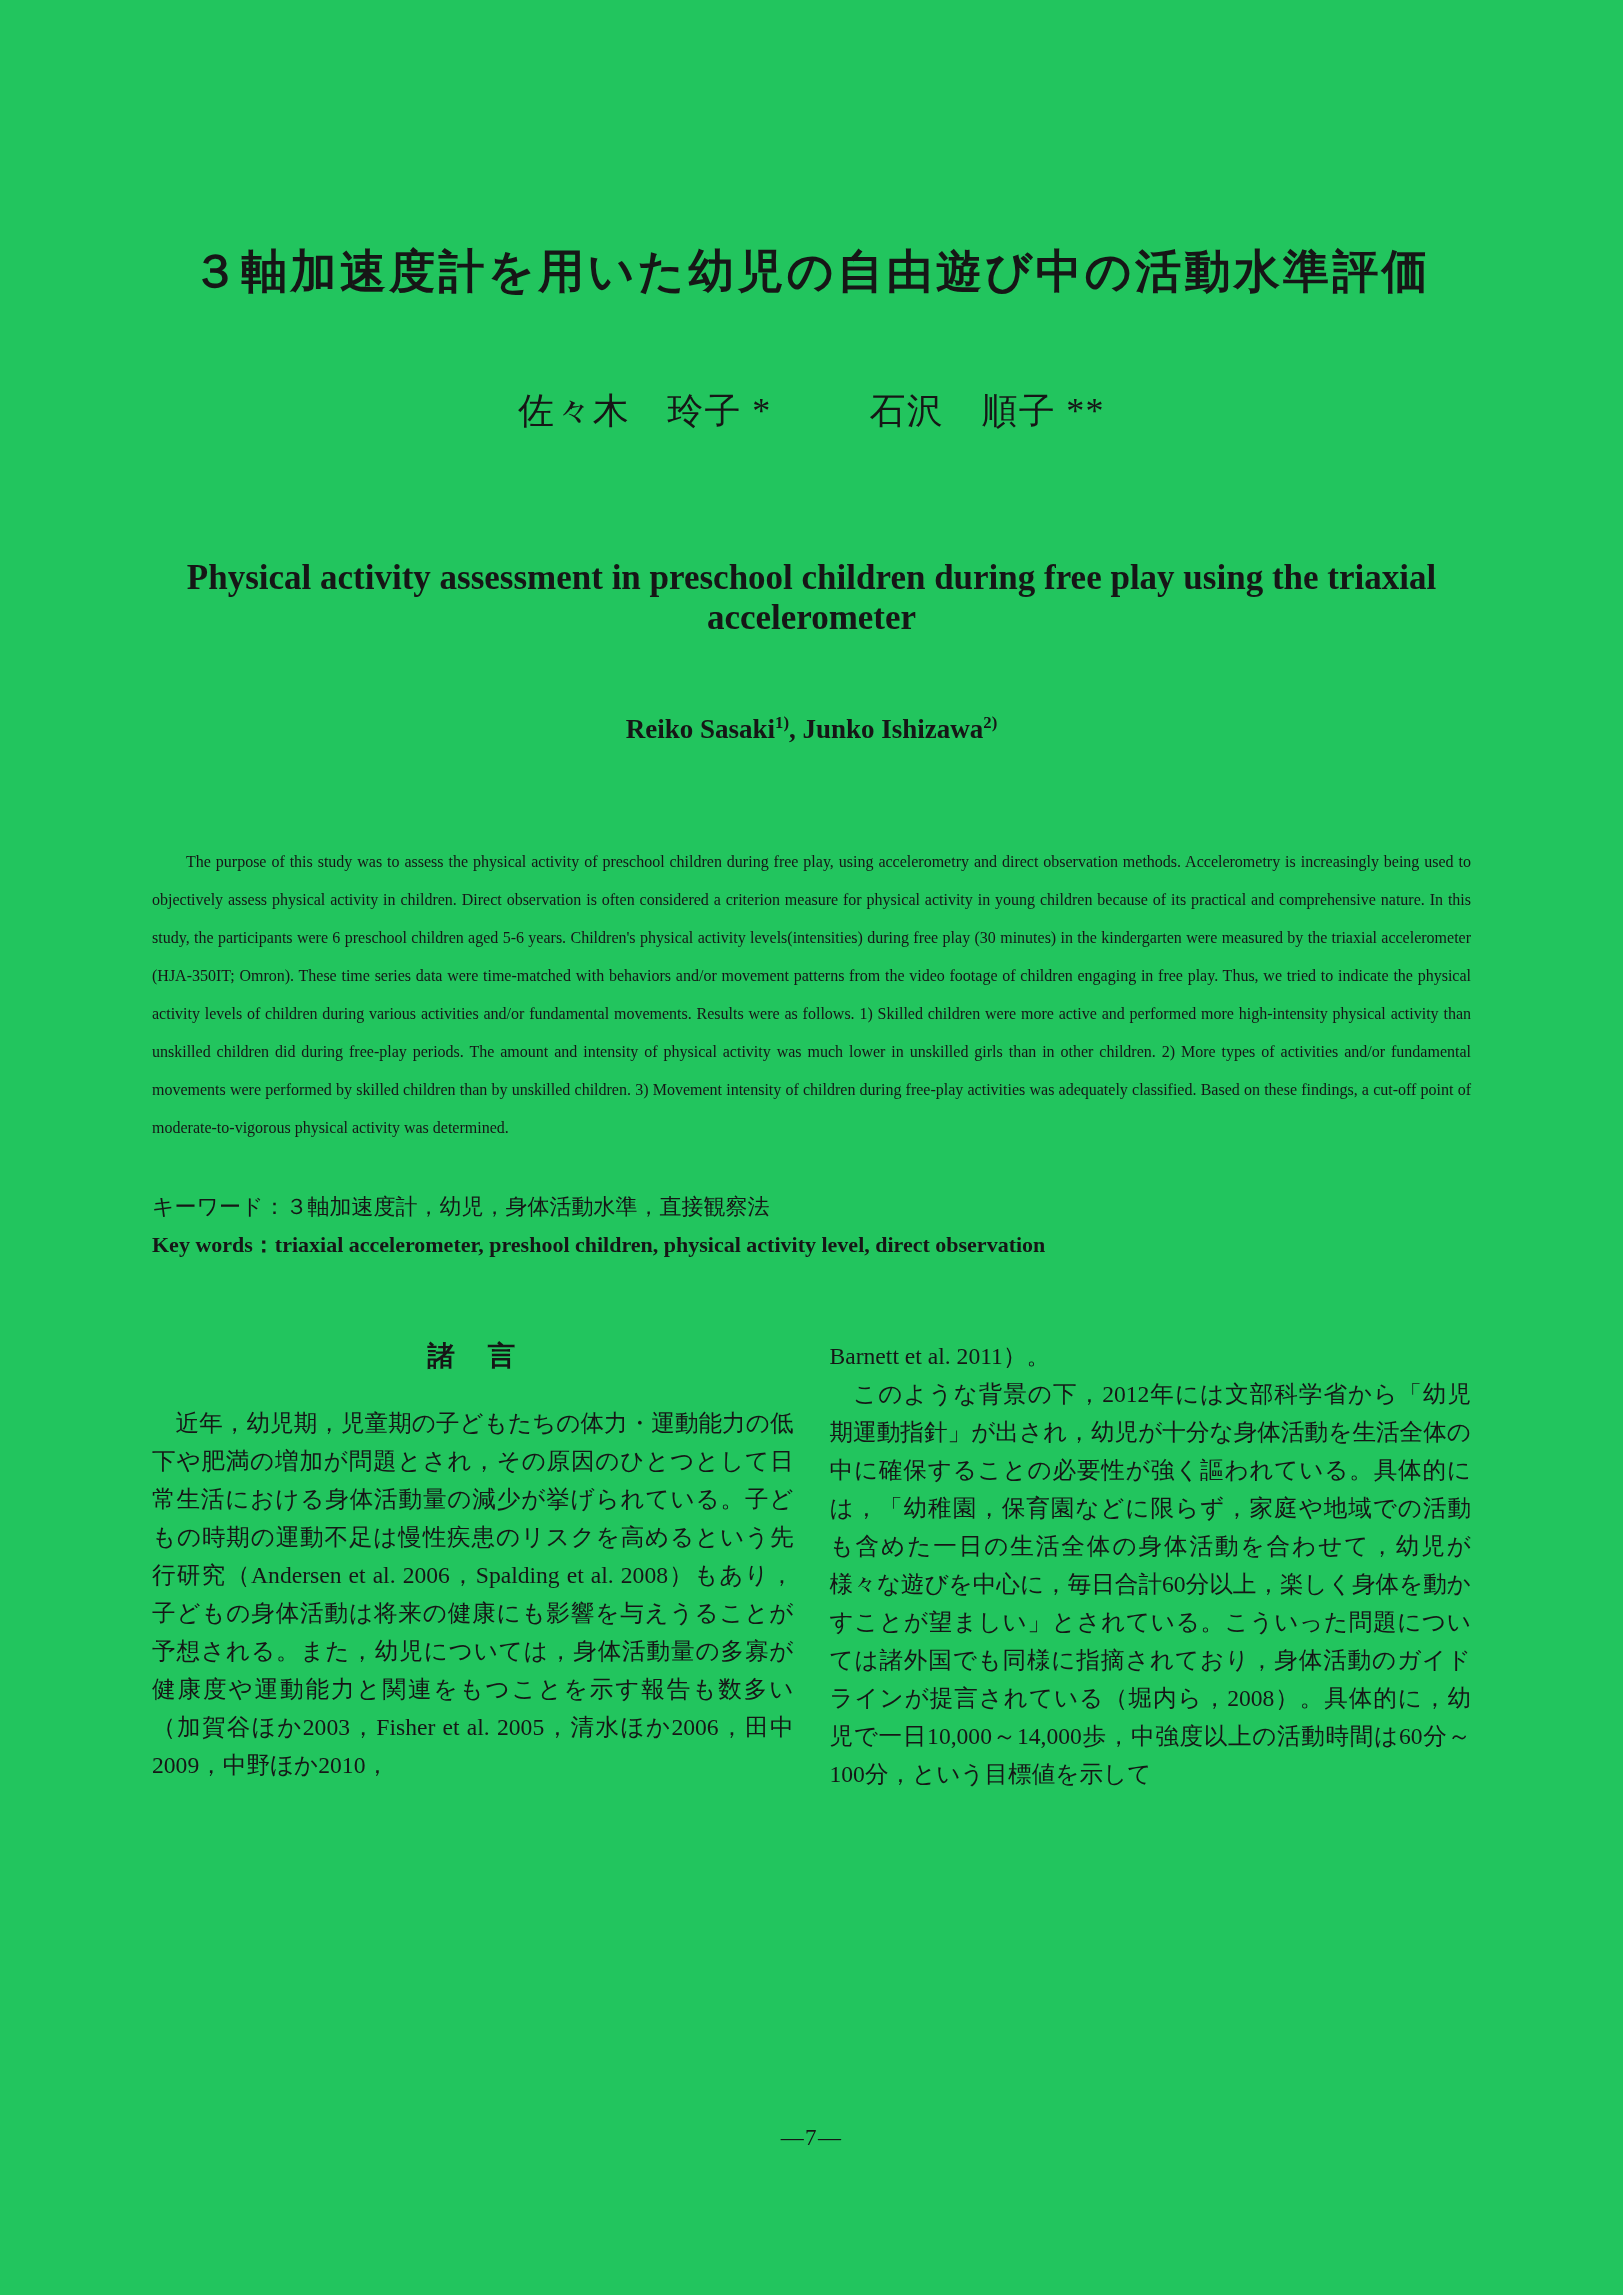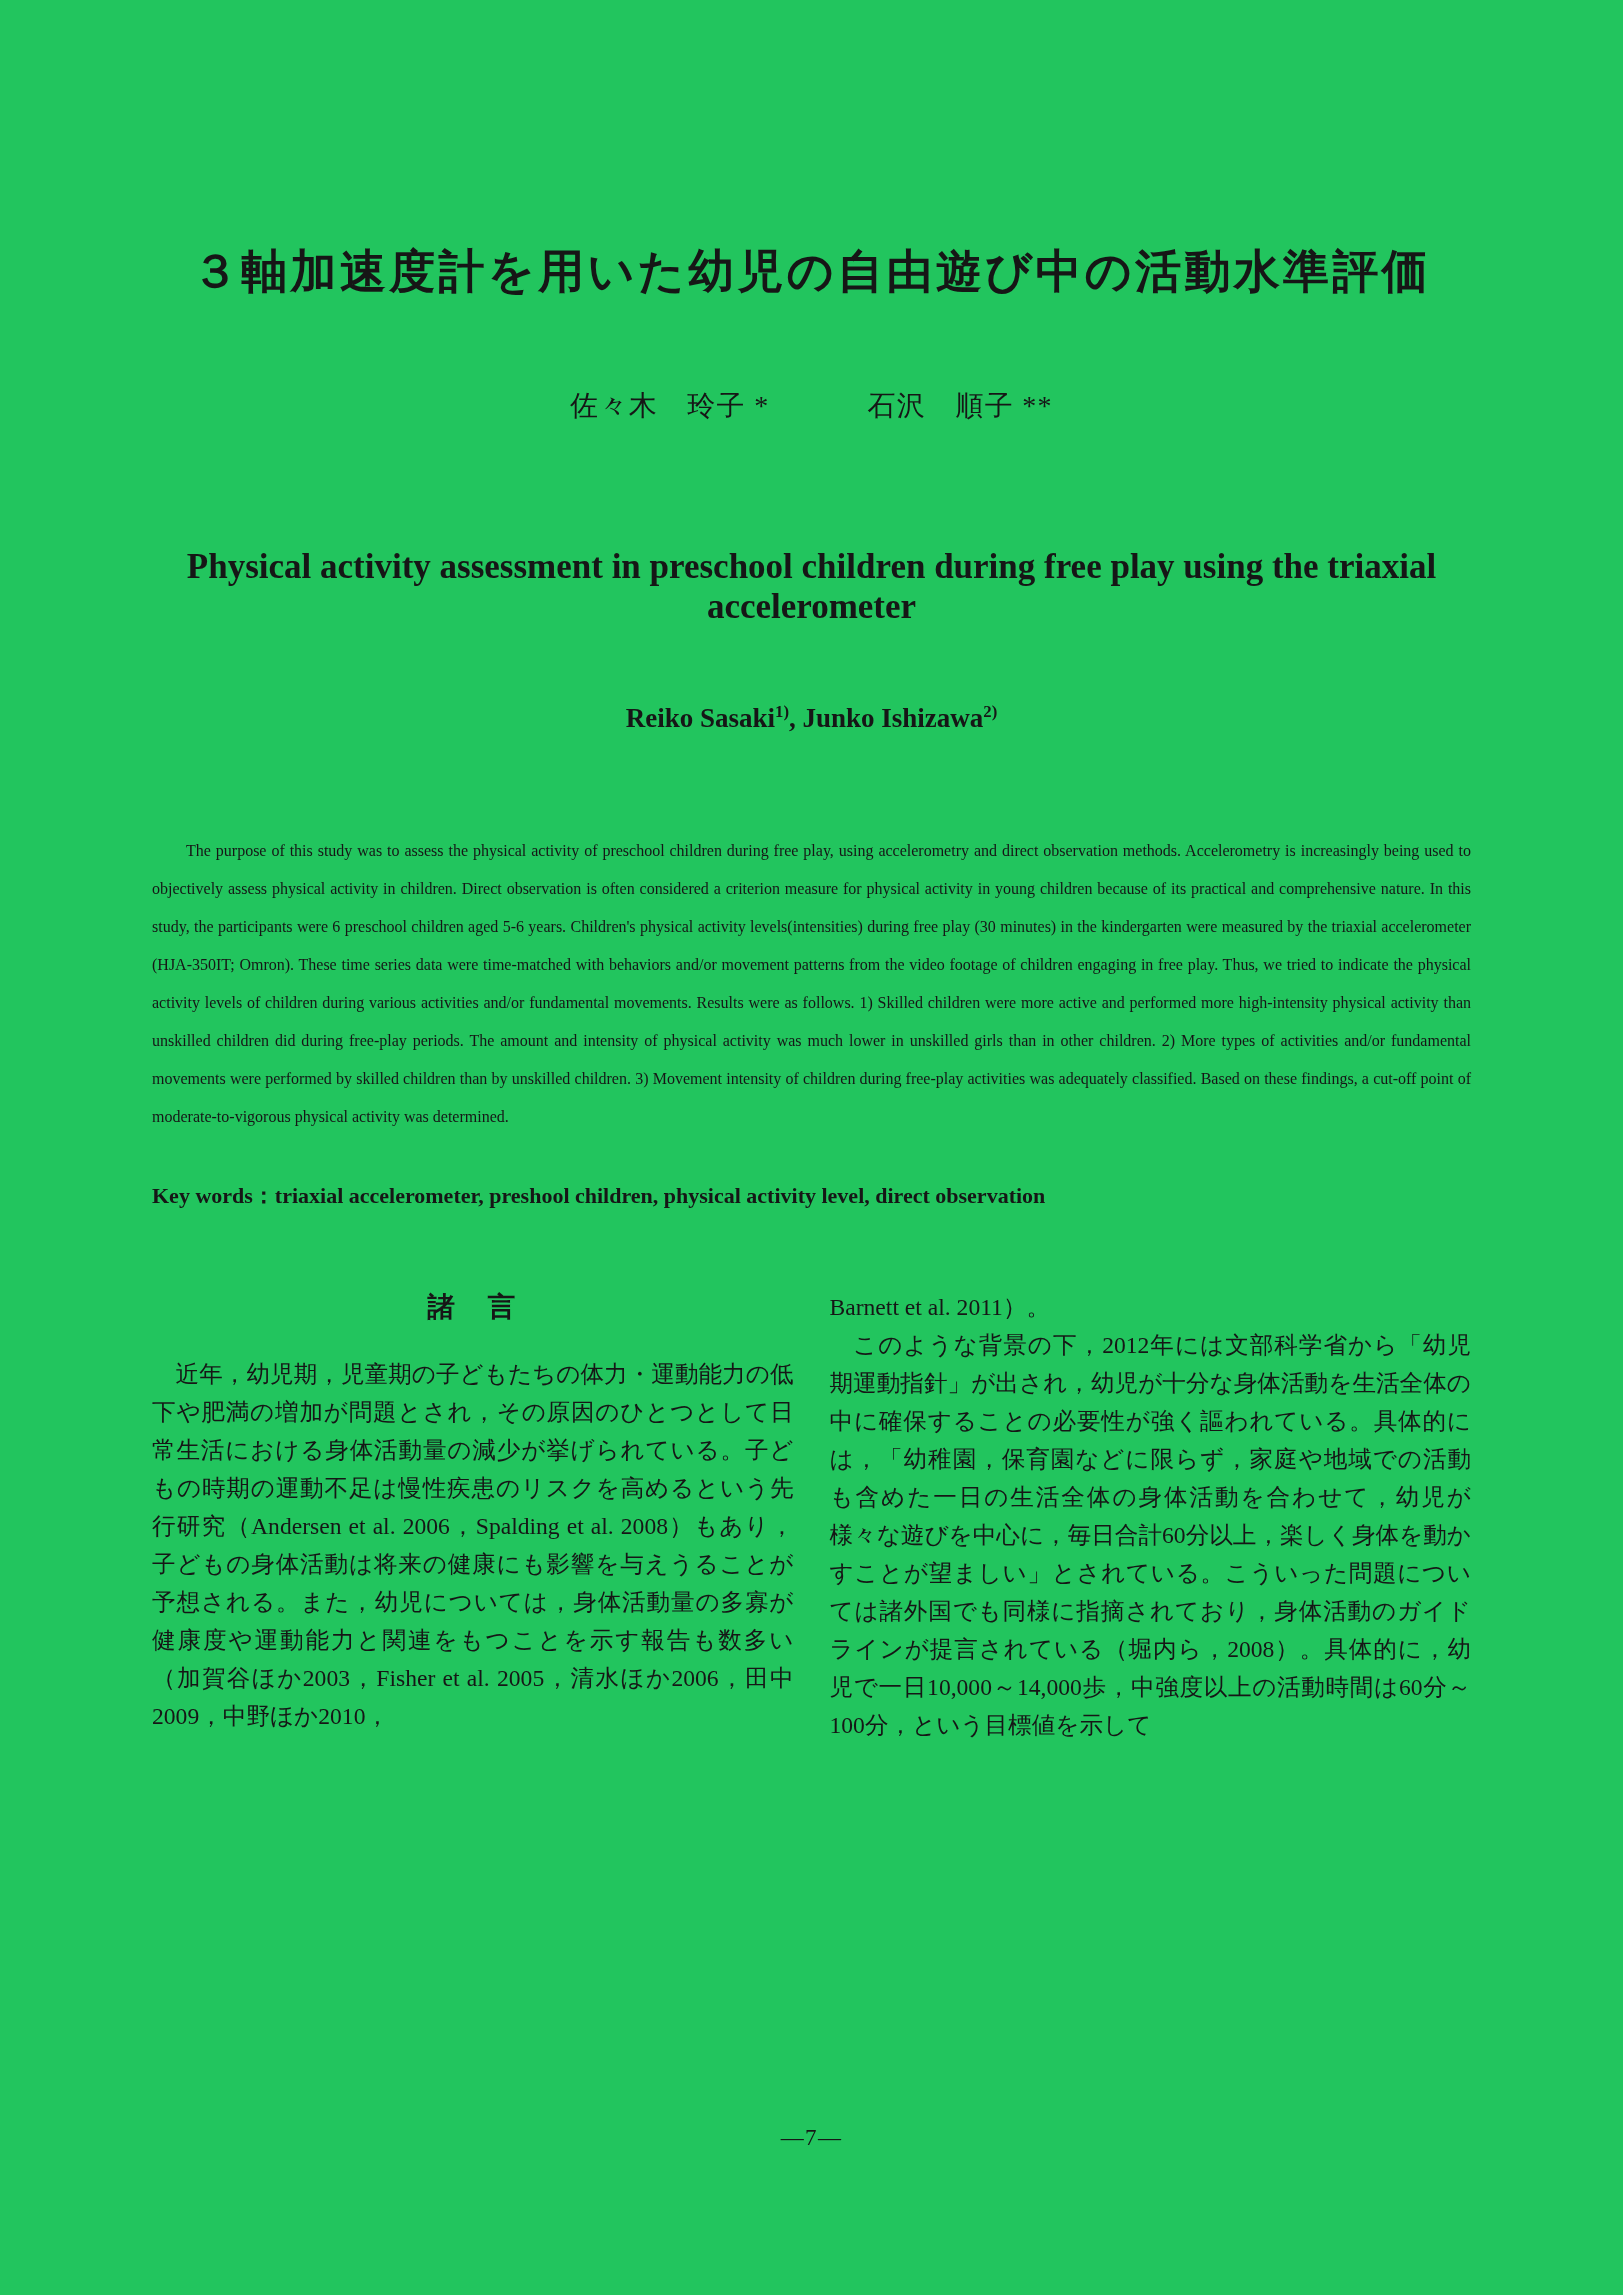--- a/index.html
+++ b/index.html
@@ -21,21 +21,21 @@
     font-size: 46px;
     font-weight: 700;
     letter-spacing: 3.3px;
     white-space: nowrap;
   }
   .authors-ja {
     margin-top: 84px;
     display: flex;
     justify-content: center;
     gap: 98px;
-    font-size: 28px;
+    font-size: 36px;
     letter-spacing: 1.3px;
   }
   .title-en {
     margin-top: 122px;
     text-align: center;
     font-size: 35px;
     font-weight: 700;
   }
   .authors-en {
     margin-top: 76px;
@@ -121,20 +121,21 @@
 
     <div class="authors-en">
       <span>Reiko Sasaki</span><sup>1)</sup><span>, </span><span>Junko Ishizawa</span><sup>2)</sup>
     </div>
 
     <div class="abstract">
       <p>The purpose of this study was to assess the physical activity of preschool children during free play, using accelerometry and direct observation methods. Accelerometry is increasingly being used to objectively assess physical activity in children. Direct observation is often considered a criterion measure for physical activity in young children because of its practical and comprehensive nature. In this study, the participants were 6 preschool children aged 5-6 years. Children's physical activity levels(intensities) during free play (30 minutes) in the kindergarten were measured by the triaxial accelerometer (HJA-350IT; Omron). These time series data were time-matched with behaviors and/or movement patterns from the video footage of children engaging in free play. Thus, we tried to indicate the physical activity levels of children during various activities and/or fundamental movements. Results were as follows. 1) Skilled children were more active and performed more high-intensity physical activity than unskilled children did during free-play periods. The amount and intensity of physical activity was much lower in unskilled girls than in other children. 2) More types of activities and/or fundamental movements were performed by skilled children than by unskilled children. 3) Movement intensity of children during free-play activities was adequately classified. Based on these findings, a cut-off point of moderate-to-vigorous physical activity was determined.</p>
     </div>
 
     <div class="keywords">
+      <div class="kw-ja">キーワード：３軸加速度計，幼児，身体活動水準，直接観察法</div>
       <div class="kw-en">
         <span>Key words：</span><span>triaxial accelerometer, preshool children, physical activity level, direct observation</span>
       </div>
     </div>
 
     <div class="columns">
       <div class="col col-left">
         <div class="section-heading">諸　言</div>
         <p class="indent">近年，幼児期，児童期の子どもたちの体力・運動能力の低下や肥満の増加が問題とされ，その原因のひとつとして日常生活における身体活動量の減少が挙げられている。子どもの時期の運動不足は慢性疾患のリスクを高めるという先行研究（Andersen et al. 2006，Spalding et al. 2008）もあり，子どもの身体活動は将来の健康にも影響を与えうることが予想される。また，幼児については，身体活動量の多寡が健康度や運動能力と関連をもつことを示す報告も数多い（加賀谷ほか2003，Fisher et al. 2005，清水ほか2006，田中2009，中野ほか2010，</p>
       </div>

